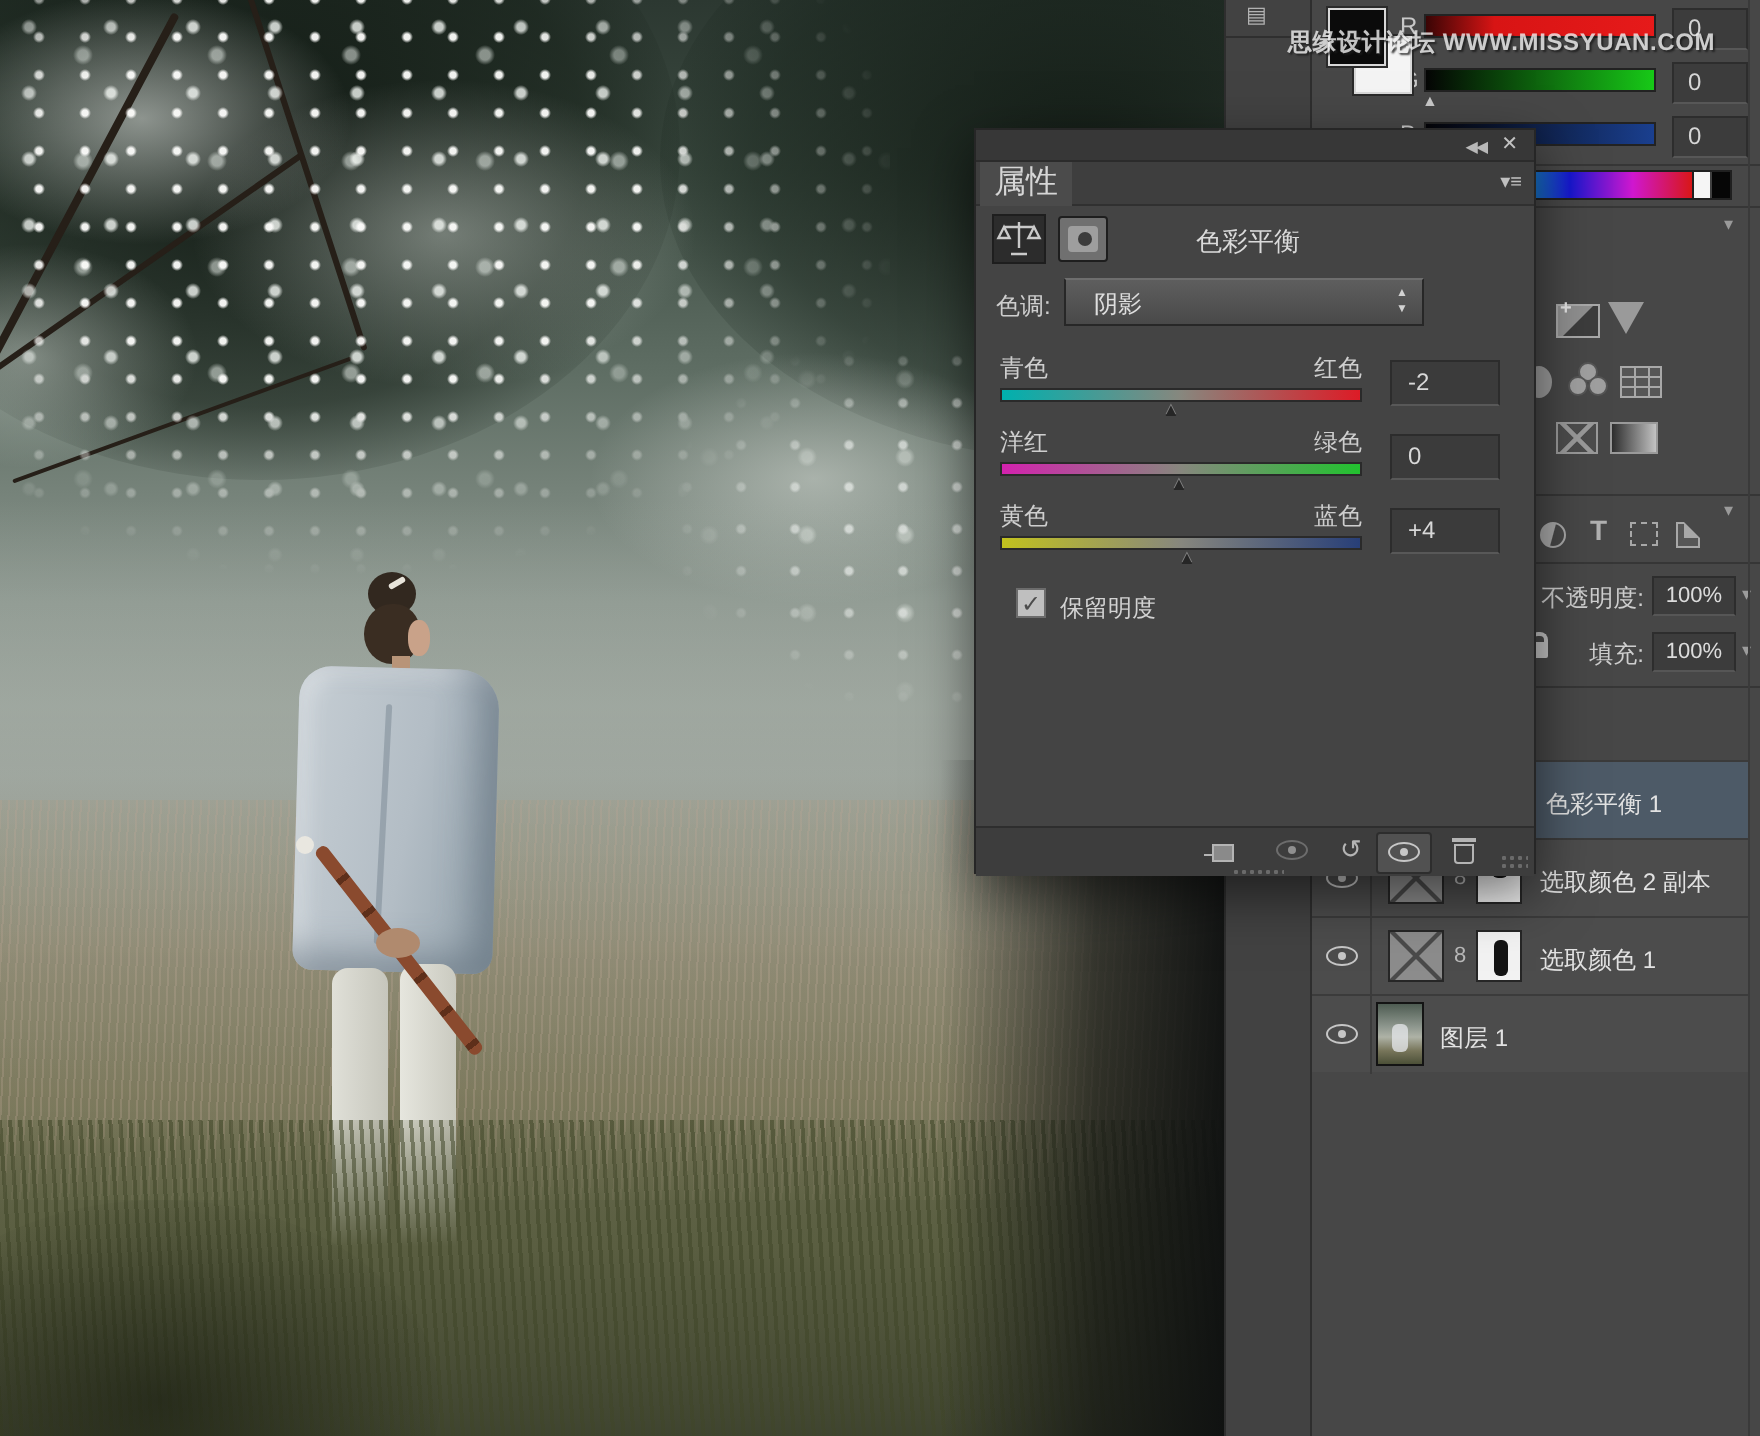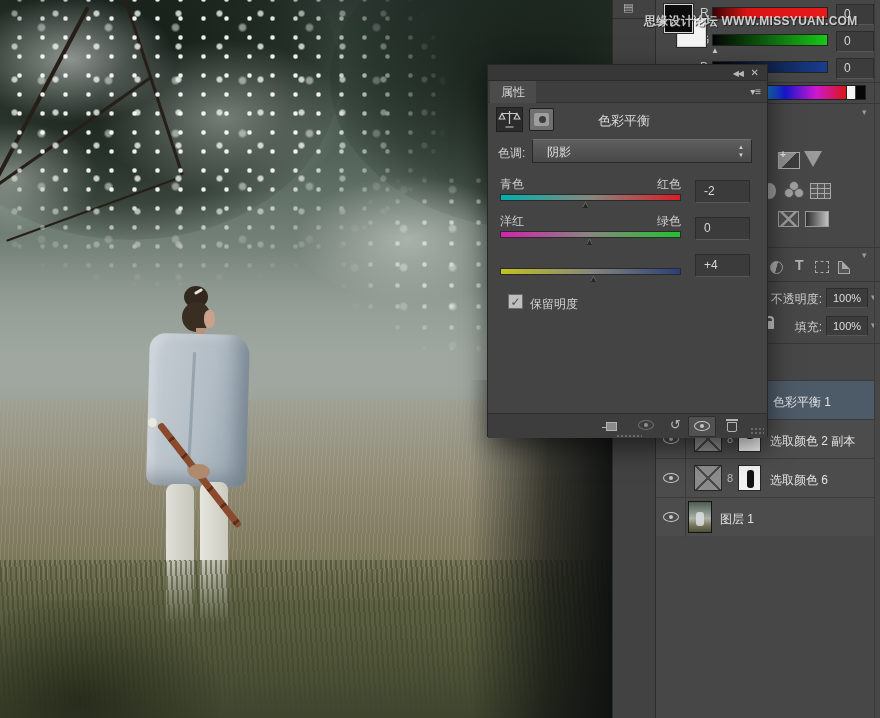--- a/index.html
+++ b/index.html
@@ -148,32 +148,32 @@
   .lock::before{content:"";position:absolute;top:-5px;left:1px;width:5px;height:4px;border:2px solid #c4c4c4;border-bottom:none;border-radius:4px 4px 0 0;}
 
   
   #props{left:487px;top:64px;width:281px;height:373px;background:#444444;z-index:20;
          box-shadow:0 10px 26px rgba(0,0,0,.55);border:1px solid #262626;}
   #props .titlebar{left:0;top:0;width:279px;height:16px;background:#373737;border-bottom:1px solid #2b2b2b;}
   .tb-btn{position:absolute;font-size:8px;color:#b8b8b8;letter-spacing:-1px;}
   .tb-x{position:absolute;font-size:10px;color:#c2c2c2;}
   #props .tabbar{left:0;top:16px;width:279px;height:22px;background:#3e3e3e;border-bottom:1px solid #303030;}
   #props .tab{position:absolute;left:2px;top:0;width:46px;height:22px;background:#4b4b4b;
-     font-size:12px;color:#d6d6d6;text-align:center;line-height:22px;}
+     font-size:16px;color:#d6d6d6;text-align:center;line-height:22px;}
   #props .flyout{position:absolute;right:6px;top:5px;font-size:10px;color:#c0c0c0;}
   #props .content{left:0;top:39px;width:279px;height:309px;}
 
   .hdr-iconbox{position:absolute;width:27px;height:25px;background:#2c2c2c;border:1px solid #1e1e1e;}
   .maskbox{position:absolute;width:25px;height:23px;background:#707070;border:1px solid #1e1e1e;border-radius:2px;}
   .maskbox::after{content:"";position:absolute;left:4px;top:4px;width:15px;height:13px;background:#9e9e9e;border-radius:2px;}
   .maskbox::before{content:"";position:absolute;left:9px;top:7px;width:7px;height:7px;border-radius:50%;background:#3c3c3c;z-index:1;}
   .props-title{position:absolute;font-size:13px;color:#dadada;}
 
   .tone-label{position:absolute;font-size:12px;color:#cecece;}
-  .dropdown{position:absolute;width:220px;height:24px;background:linear-gradient(180deg,#5e5e5e,#494949);
+  .dropdown{position:absolute;width:180px;height:24px;background:linear-gradient(180deg,#5e5e5e,#494949);
      border:1px solid #272727;border-top-color:#6e6e6e;}
   .dropdown .dd-text{position:absolute;left:14px;top:4px;font-size:12px;color:#dedede;}
   .dropdown .stepper{position:absolute;right:3px;top:3px;width:14px;height:17px;font-size:6px;color:#d2d2d2;
      line-height:8px;text-align:center;}
 
   .sl-labels{position:absolute;width:181px;display:flex;justify-content:space-between;font-size:12px;color:#cecece;}
   .sl-ramp{position:absolute;width:181px;height:7px;border:1px solid #2a2a2a;}
   .ramp-cr{background:linear-gradient(90deg,#00b0ae 0%,#87877e 50%,#dd1b26 100%);}
   .ramp-mg{background:linear-gradient(90deg,#d322ae 0%,#87877e 50%,#22c22f 100%);}
   .ramp-yb{background:linear-gradient(90deg,#c2c21e 0%,#87877e 50%,#283f78 100%);}
@@ -331,21 +331,21 @@
 
     <div class="abs layer-row" style="top:458px;">
       <div class="eyecell">
           <div class="eye" style="left:7px;top:14px;"></div>
         </div>
       <div class="adj-thumb" style="left:38px;top:6px;"></div>
       <div class="link8" style="left:71px;top:13px;">8</div>
       <div class="mask-thumb" style="left:82px;top:6px;">
         <div class="mask-fig" style="left:8px;top:4px;width:7px;height:18px;border-radius:3px;"></div>
       </div>
-      <div class="layer-name" style="left:114px;top:13px;">选取颜色 6</div>
+      <div class="layer-name" style="left:114px;top:13px;">选取颜色 1</div>
     </div>
 
     <div class="abs layer-row" style="top:497px;">
       <div class="eyecell">
           <div class="eye" style="left:7px;top:14px;"></div>
         </div>
       <div class="img-thumb" style="left:32px;top:3px;"></div>
       <div class="layer-name" style="left:64px;top:13px;">图层 1</div>
     </div>
 
@@ -393,20 +393,24 @@
       <div class="sl-box" style="left:207px;top:76px;">-2</div>
 
       <div class="sl-labels" style="left:12px;top:109px;">
         <span>洋红</span>
         <span>绿色</span>
       </div>
       <div class="sl-ramp ramp-mg" style="left:12px;top:127px;"></div>
       <div class="sl-thumb" style="left:97px;top:133px;">▲</div>
       <div class="sl-box" style="left:207px;top:113px;">0</div>
 
+      <div class="sl-labels" style="left:12px;top:146px;">
+        <span>黄色</span>
+        <span>蓝色</span>
+      </div>
       <div class="sl-ramp ramp-yb" style="left:12px;top:164px;"></div>
       <div class="sl-thumb" style="left:101px;top:170px;">▲</div>
       <div class="sl-box" style="left:207px;top:150px;">+4</div>
 
       <div class="checkbox" style="left:20px;top:190px;">✓</div>
       <div class="check-label" style="left:42px;top:192px;">保留明度</div>
     </div>
 
     <div class="abs bottombar">
       <div class="bb-icon clipicon" style="left:118px;top:8px;position:absolute;"></div>

